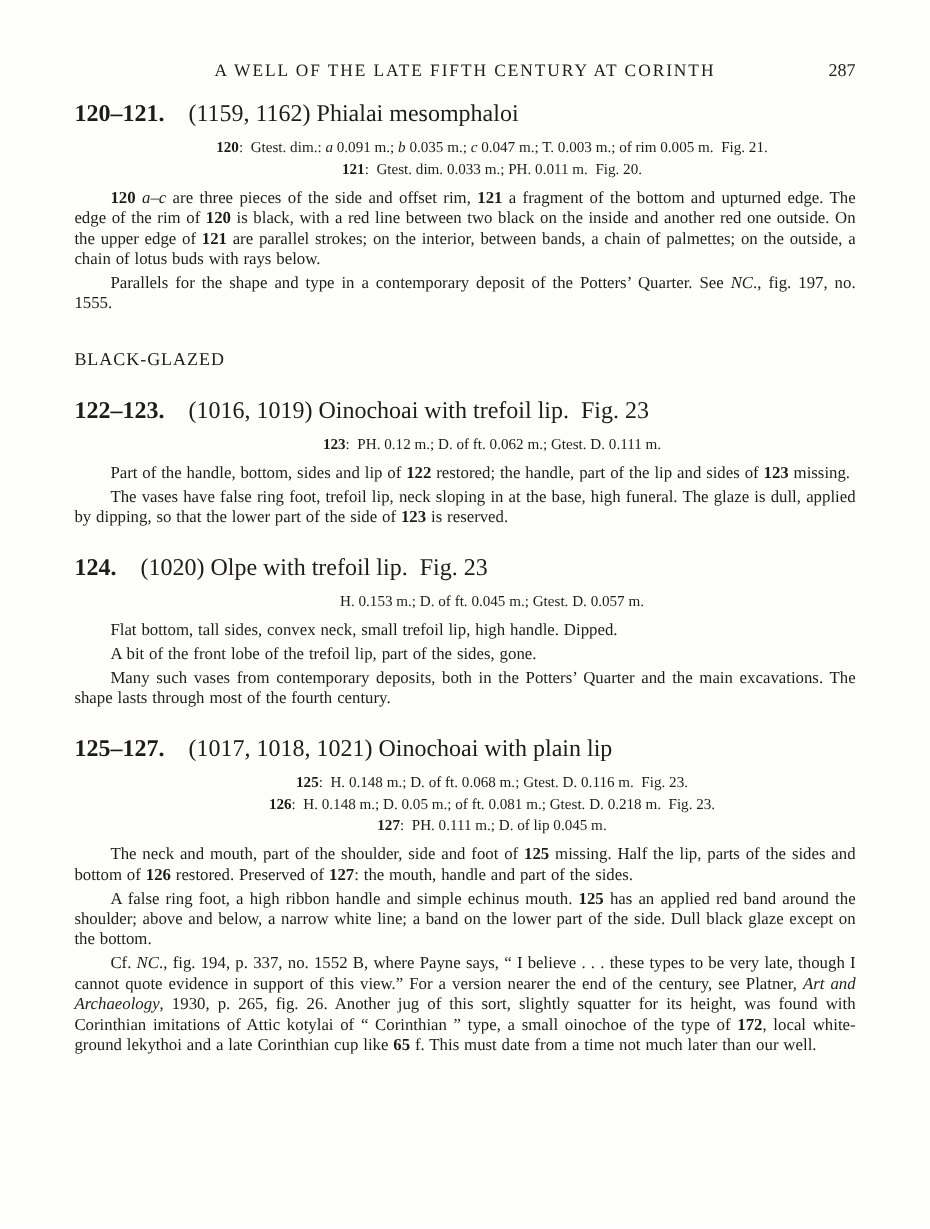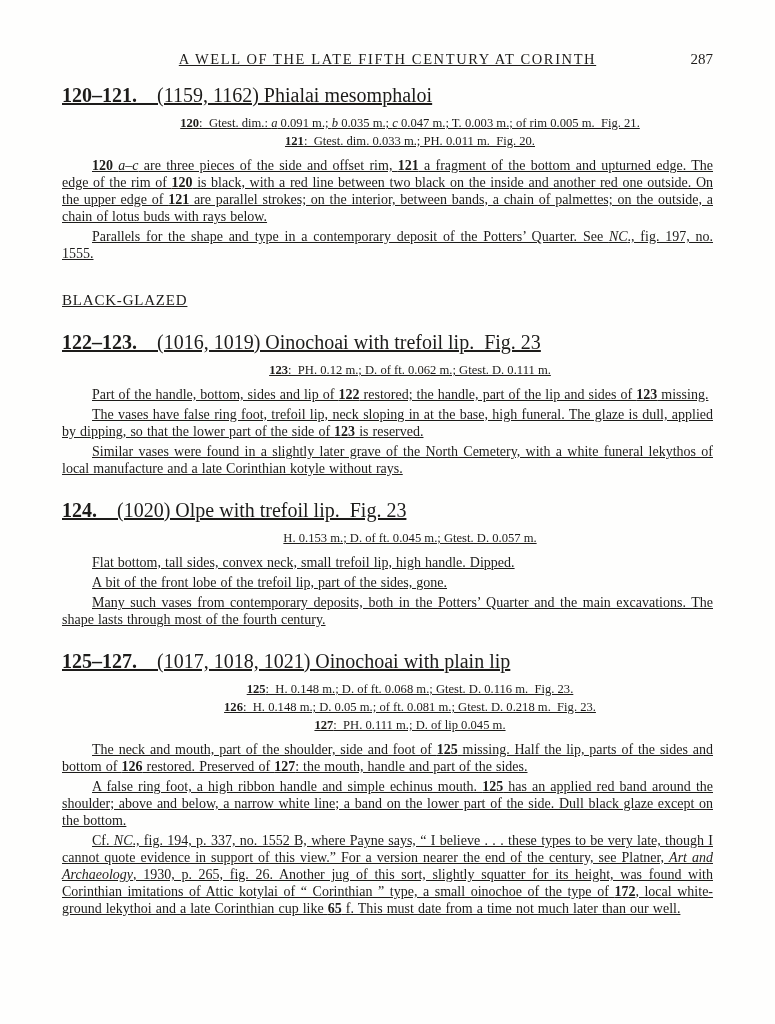--- a/index.html
+++ b/index.html
@@ -6,21 +6,20 @@
   .page {
     width: 775px;
     height: 1024px;
     box-sizing: border-box;
     background: #fefefd;
     color: #1d1c1a;
     font-family: "Liberation Serif", "DejaVu Serif", serif;
     padding: 50px 62px 0 62px;
     overflow: hidden;
     position: relative;
-    text-decoration: underline;
   }
   .running-head {
     position: relative;
     text-align: center;
     font-size: 14.5px;
     letter-spacing: 1.6px;
     line-height: 18px;
     white-space: nowrap;
   }
   .page-num {
@@ -81,21 +80,20 @@
 
   <div class="section-label">BLACK-GLAZED</div>
 
   <section class="entry">
     <div class="entry-heading"><span class="sgb">122–123.</span><span class="sg"> (1016, 1019) Oinochoai with trefoil lip. Fig. 23</span></div>
     <div class="dims">
       <p class="dim-line"><span class="sgb">123</span><span class="sg">: PH. 0.12 m.; D. of ft. 0.062 m.; Gtest. D. 0.111 m.</span></p>
     </div>
     <p class="body-para"><span class="sg">Part of the handle, bottom, sides and lip of </span><span class="sgb">122</span><span class="sg"> restored; the handle, part of the lip and sides of </span><span class="sgb">123</span><span class="sg"> missing.</span></p>
     <p class="body-para"><span class="sg">The vases have false ring foot, trefoil lip, neck sloping in at the base, high funeral. The glaze is dull, applied by dipping, so that the lower part of the side of </span><span class="sgb">123</span><span class="sg"> is reserved.</span></p>
-    <p class="body-para"><span class="sg">Similar vases were found in a slightly later grave of the North Cemetery, with a white funeral lekythos of local manufacture and a late Corinthian kotyle without rays.</span></p>
   </section>
 
   <section class="entry">
     <div class="entry-heading"><span class="sgb">124.</span><span class="sg"> (1020) Olpe with trefoil lip. Fig. 23</span></div>
     <div class="dims">
       <p class="dim-line"><span class="sg">H. 0.153 m.; D. of ft. 0.045 m.; Gtest. D. 0.057 m.</span></p>
     </div>
     <p class="body-para"><span class="sg">Flat bottom, tall sides, convex neck, small trefoil lip, high handle. Dipped.</span></p>
     <p class="body-para"><span class="sg">A bit of the front lobe of the trefoil lip, part of the sides, gone.</span></p>
     <p class="body-para"><span class="sg">Many such vases from contemporary deposits, both in the Potters’ Quarter and the main excavations. The shape lasts through most of the fourth century.</span></p>

